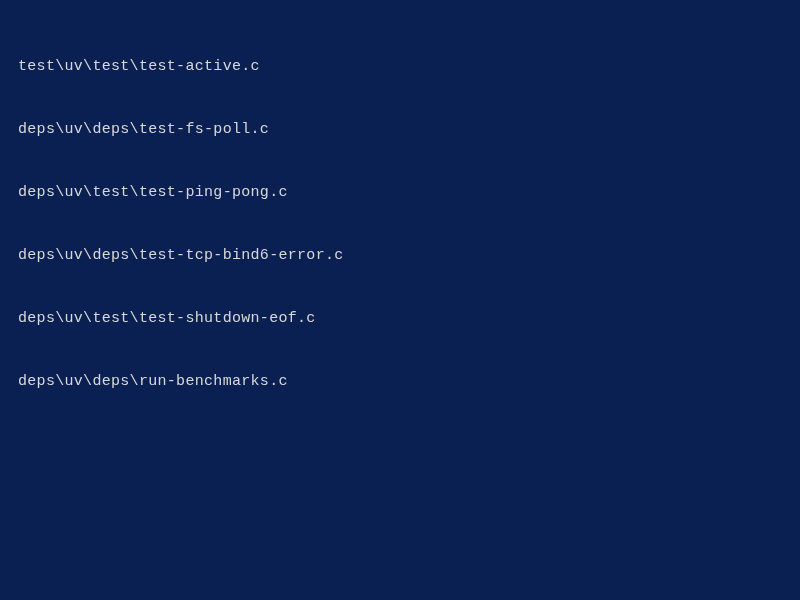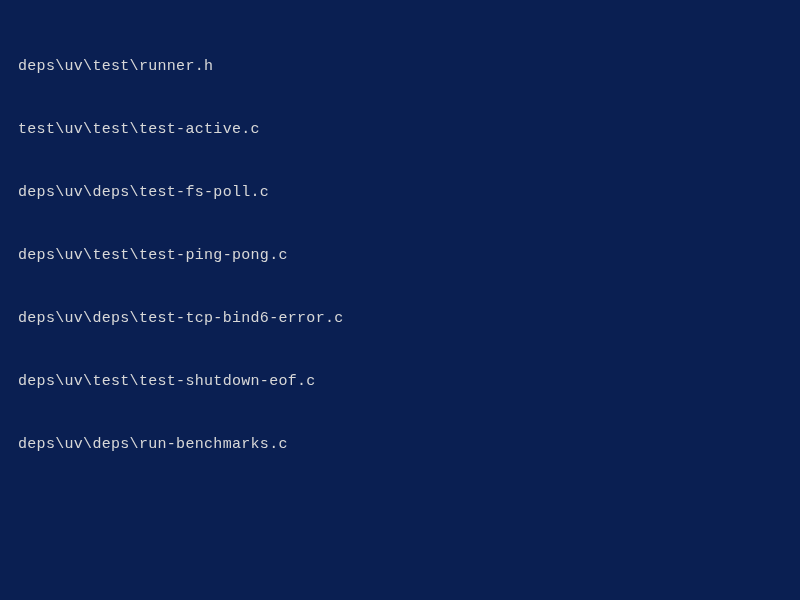--- a/index.html
+++ b/index.html
@@ -22,21 +22,20 @@
     color: #d8d8d8;
     white-space: pre;
     letter-spacing: 0.3px;
   }
   .line { display: block; }
 </style>
 </head>
 <body>
 
 <div class="terminal">
-  <span class="line">deps\uv\test\runner.h</span>
   <span class="line">test\uv\test\test-active.c</span>
   <span class="line">deps\uv\deps\test-fs-poll.c</span>
   <span class="line">deps\uv\test\test-ping-pong.c</span>
   <span class="line">deps\uv\deps\test-tcp-bind6-error.c</span>
   <span class="line">deps\uv\test\test-shutdown-eof.c</span>
   <span class="line">deps\uv\deps\run-benchmarks.c</span>
   
   
   
   

